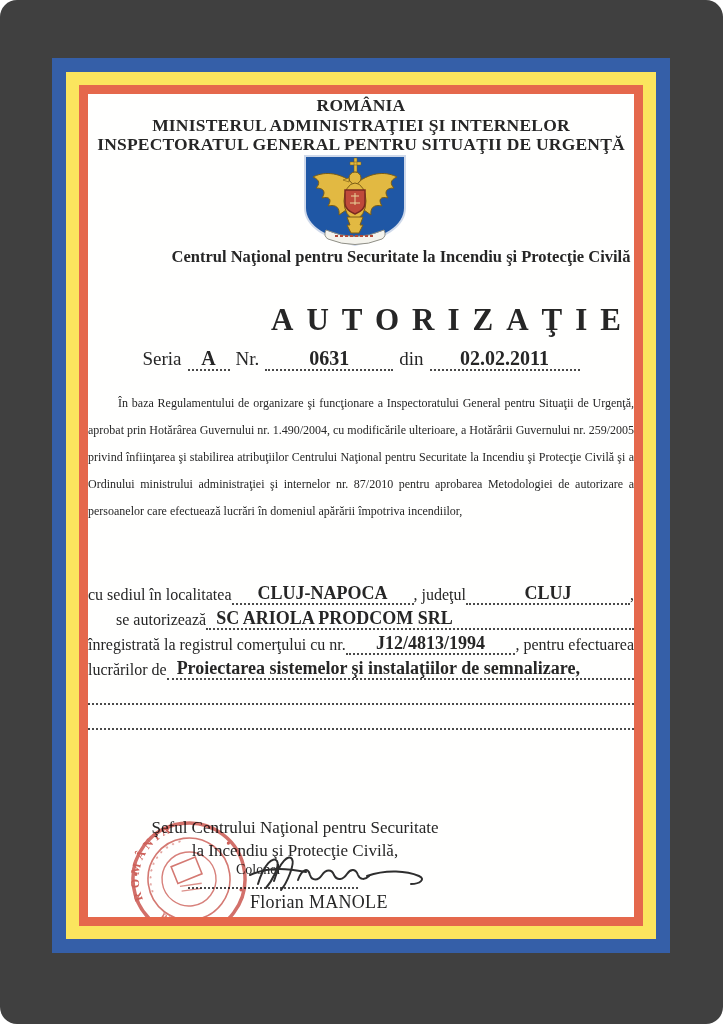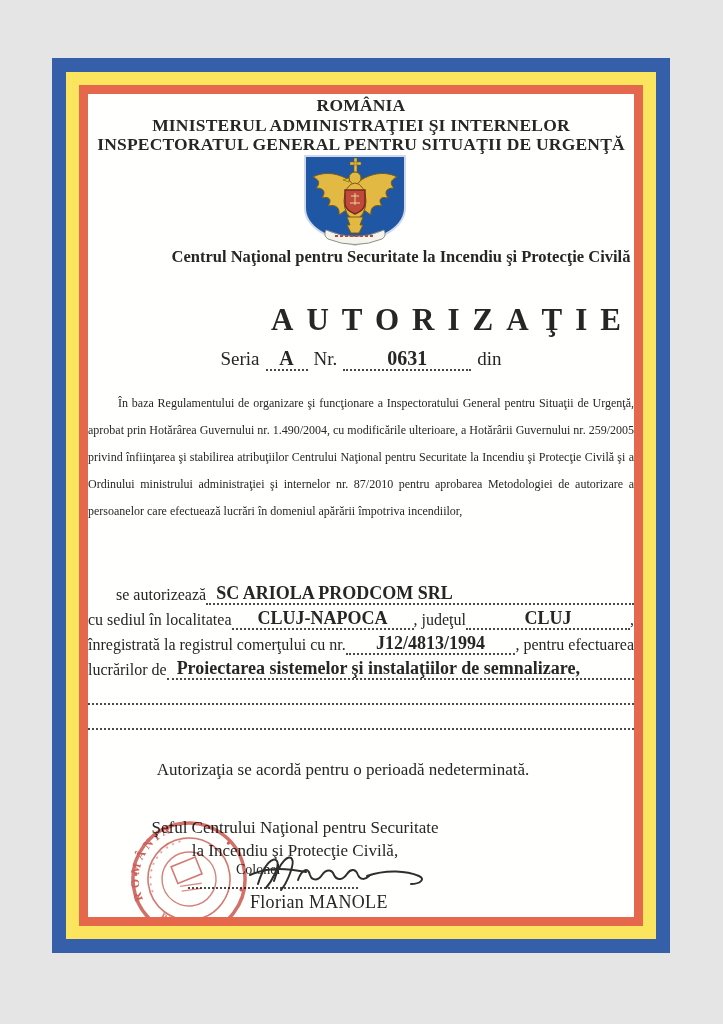--- a/index.html
+++ b/index.html
@@ -8,23 +8,24 @@
     --border-red:#e5684c;
     --emblem-blue:#1f57a5;
     --emblem-gold:#e2b942;
     --emblem-red:#bf4a3a;
     --stamp-red:#c64a42;
     --text:#262626;
     --dots:#4a4a4a;
   }
   html,body{margin:0;padding:0;background:#ffffff;}
   .page{
-    position:relative;width:723px;height:1024px;background:#e5e5e5;
+    position:relative;width:723px;height:1024px;background:#404040;
     font-family:"Liberation Serif","DejaVu Serif",serif;color:var(--text);
     overflow:hidden;
+    border-radius:17px;
   }
   .frame{
     position:absolute;left:52px;top:58px;width:618px;height:895px;
     border:14px solid var(--border-blue);box-sizing:border-box;
   }
   .frame-mid{width:100%;height:100%;border:13px solid var(--border-yellow);box-sizing:border-box;}
   .frame-inner{
     width:100%;height:100%;border:9px solid var(--border-red);box-sizing:border-box;
     background:#fffffe;position:relative;overflow:hidden;
   }
@@ -118,55 +119,55 @@
           <div class="center-name">Centrul Naţional pentru Securitate la Incendiu şi Protecţie Civilă</div>
 
           <div class="doc-title">AUTORIZAŢIE</div>
 
           <div class="seria-row">
             <span class="lbl">Seria</span>
             <span class="sfill w-a">A</span>
             <span class="lbl">Nr.</span>
             <span class="sfill w-nr">0631</span>
             <span class="lbl">din</span>
+            <span class="sfill w-date">02.02.2011</span>
           </div>
 
           <div class="body-par">În baza Regulamentului de organizare şi funcţionare a Inspectoratului General pentru Situaţii de Urgenţă, aprobat prin Hotărârea Guvernului nr. 1.490/2004, cu modificările ulterioare, a Hotărârii Guvernului nr. 259/2005 privind înfiinţarea şi stabilirea atribuţiilor Centrului Naţional pentru Securitate la Incendiu şi Protecţie Civilă şi a Ordinului ministrului administraţiei şi internelor nr. 87/2010 pentru aprobarea Metodologiei de autorizare a persoanelor care efectuează lucrări în domeniul apărării împotriva incendiilor,</div>
 
           <div class="form">
-            <div class="frow">
-              <span class="indent1"></span>
-              <span class="lbl">se autorizează</span>
-              <span class="ffill grow left">SC ARIOLA PRODCOM SRL</span>
-            </div>
             <div class="frow">
               <span class="lbl">cu sediul în localitatea</span>
               <span class="ffill w-city">CLUJ-NAPOCA</span>
               <span class="lbl">, judeţul</span>
               <span class="ffill grow center">CLUJ</span>
               <span class="suffix">,</span>
             </div>
             <div class="frow">
+              <span class="indent1"></span>
+              <span class="lbl">se autorizează</span>
+              <span class="ffill grow left">SC ARIOLA PRODCOM SRL</span>
+            </div>
+            <div class="frow">
               <span class="lbl">înregistrată la registrul comerţului cu nr.</span>
               <span class="ffill grow center">J12/4813/1994</span>
               <span class="suffix">, pentru efectuarea</span>
             </div>
             <div class="frow">
               <span class="lbl">lucrărilor de</span>
               <span class="ffill grow left">Proiectarea sistemelor şi instalaţiilor de semnalizare,</span>
             </div>
             <div class="frow">
               <span class="ffill grow"></span>
             </div>
             <div class="frow">
               <span class="ffill grow"></span>
             </div>
           </div>
 
-          <div class="validity">Autorizaţia se acordă pentru o perioadă nedeterminată.</div>
 
           <div class="sig-block">
             <div class="sig-role">Şeful Centrului Naţional pentru Securitate</div>
             <div class="sig-role">la Incendiu şi Protecţie Civilă,</div>
             <div class="sig-rank">Colonel</div>
             <div class="sig-dots"></div>
             <svg class="sig-script" viewBox="0 0 215 44" aria-hidden="true">
               <g fill="none" stroke="#2e2e2e" stroke-width="2" stroke-linecap="round">
                 <path d="M18,36 C24,16 33,8 37,13 C40,18 32,33 26,40"></path>
                 <path d="M34,33 C40,13 49,6 52,11 C55,16 47,35 41,42"></path>

